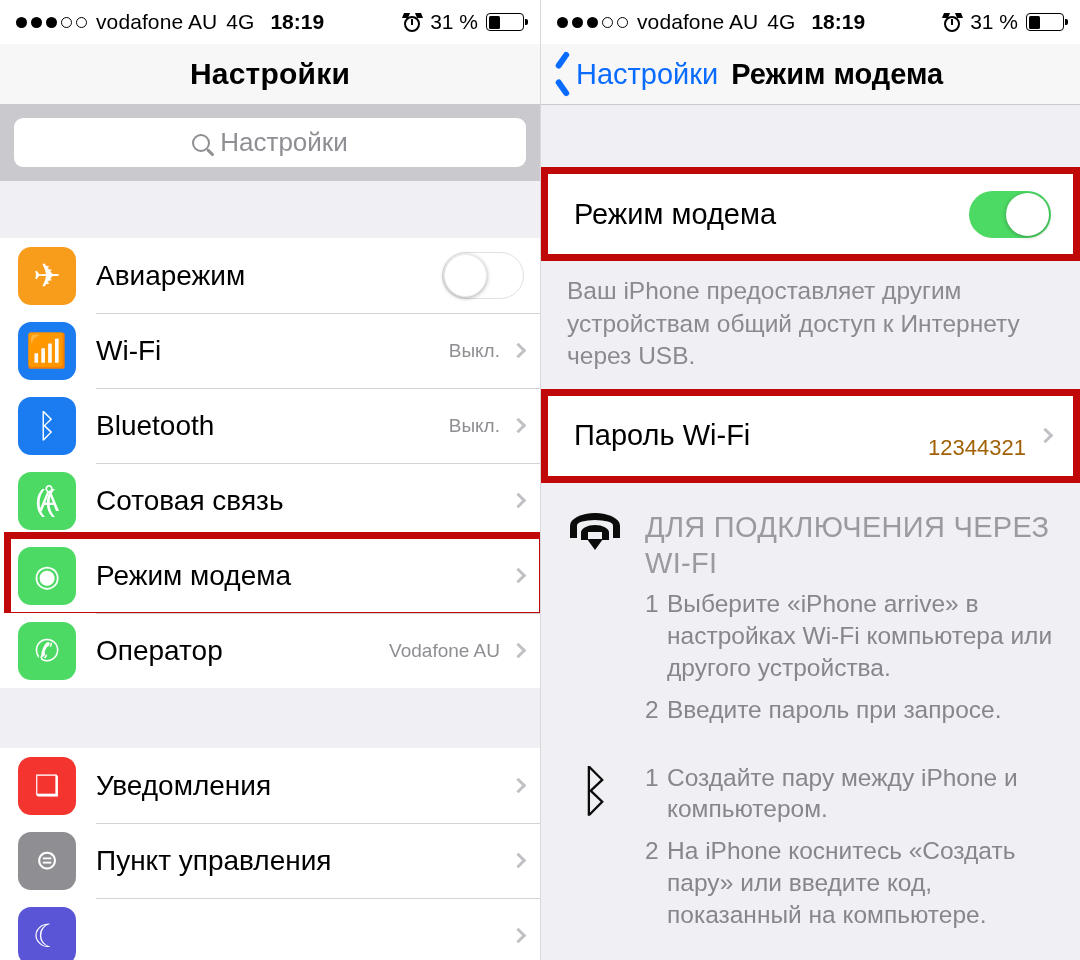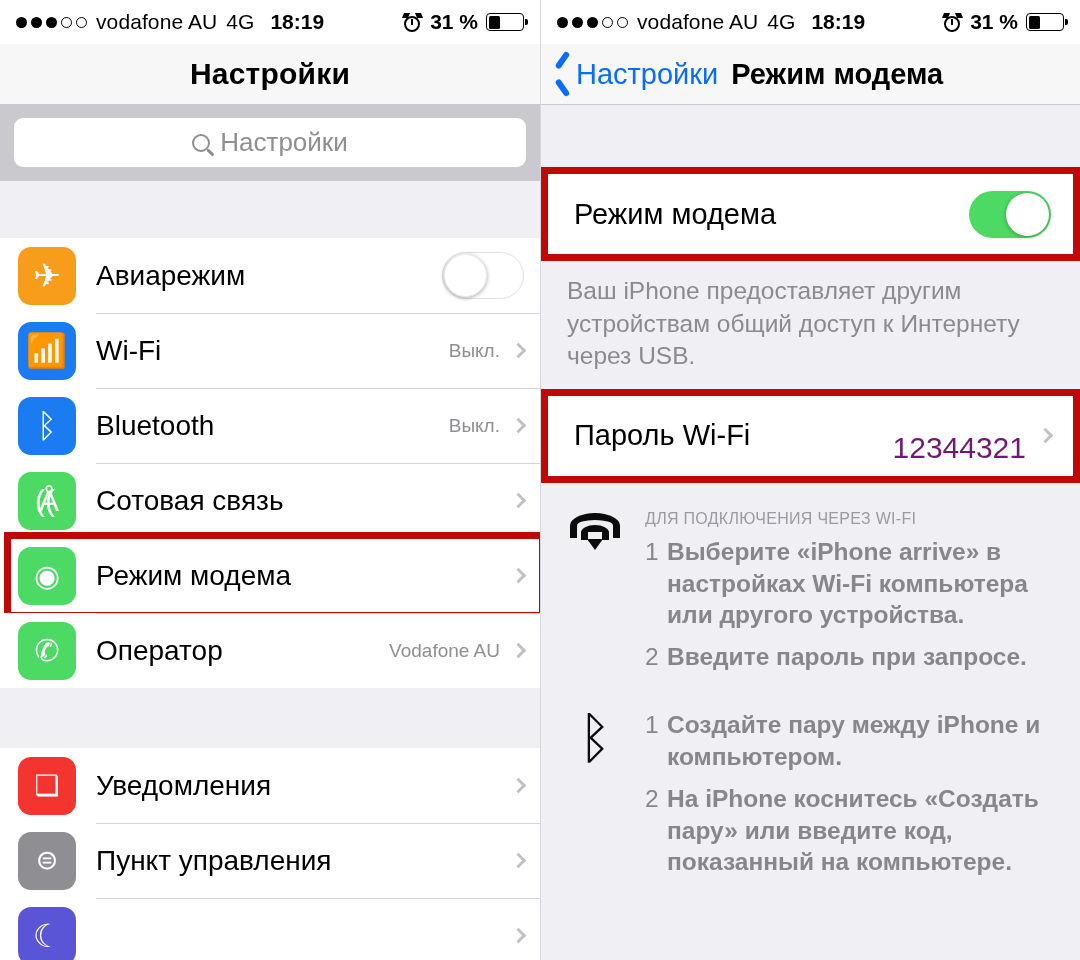--- a/index.html
+++ b/index.html
@@ -35,21 +35,21 @@
     border: 2.4px solid #000;
   }
   .alarm-ico .bellL, .alarm-ico .bellR {
     position: absolute; top: 0px; width: 6px; height: 5px; background: #000;
   }
   .alarm-ico .bellL { left: 0px; transform: skewX(-22deg); }
   .alarm-ico .bellR { right: 0px; transform: skewX(22deg); }
   .alarm-ico .hand {
     position: absolute; left: 8px; top: 6px; width: 2px; height: 6px; background: #000;
   }
-  .sb-batt-txt { font-size: 21px; font-weight: bold; }
+  .sb-batt-txt { font-size: 21px; }
   .battery { position: relative; width: 38px; height: 18px; }
   .battery .shell {
     position: absolute; inset: 0; border: 1.8px solid #000; border-radius: 4px;
   }
   .battery .fill {
     position: absolute; left: 2.5px; top: 2.5px; bottom: 2.5px; width: 11px; background: #000; border-radius: 1.5px;
   }
   .battery .nub {
     position: absolute; right: -4px; top: 6px; width: 3px; height: 6px; background: #000; border-radius: 0 2px 2px 0;
   }
@@ -146,36 +146,36 @@
   .glyph { font-size: 33px; color: #fff; line-height: 1; }
 
   
   .r-gap { background: #EFEFF4; }
   .r-row {
     background: #fff; height: 80px; display: flex; align-items: center;
     padding: 0 22px 0 26px;
   }
   .r-row-label { font-size: 29px; color: #000; }
   .r-row-right { margin-left: auto; display: flex; align-items: center; gap: 14px; }
-  .r-row-value { font-size: 30px; color: #701a75; margin-top: 25px; }
+  .r-row-value { font-size: 22px; color: #a16207; margin-top: 25px; }
   .r-desc {
     background: #EFEFF4; color: #8a8a8f; font-size: 24.5px;
     line-height: 1.33; padding: 14px 30px 16px 26px;
   }
 
   .hl-box { border: 7px solid #C00808; }
 
   .infosec { background: #EFEFF4; display: flex; padding: 14px 24px 4px 24px; gap: 20px; }
   .infoicon { width: 60px; flex: 0 0 auto; display: flex; justify-content: center; padding-top: 4px; }
   .infobody { flex: 1; }
-  .infohead { font-size: 16px; color: #9a9aa0; letter-spacing: .3px; line-height: 1.25; margin-bottom: 7px; }
+  .infohead { font-size: 29px; color: #9a9aa0; letter-spacing: .3px; line-height: 1.25; margin-bottom: 7px; }
   .steps { list-style: none; }
   .step { display: flex; font-size: 24.5px; color: #86868b; line-height: 1.3; margin-bottom: 10px; }
   .step-num { width: 22px; flex: 0 0 auto; }
-  .step-txt { flex: 1; font-weight: bold; }
+  .step-txt { flex: 1; }
 
   
   .wifi-black { position: relative; width: 52px; height: 40px; }
   .wifi-black i {
     position: absolute; left: 50%; transform: translateX(-50%);
     border: 7px solid #0b0b0c; border-bottom: none; border-radius: 50% 50% 0 0;
   }
   .wifi-black .a1 { top: 0; width: 50px; height: 25px; }
   .wifi-black .a2 { top: 12px; width: 28px; height: 15px; }
   .wifi-black .a3 {

